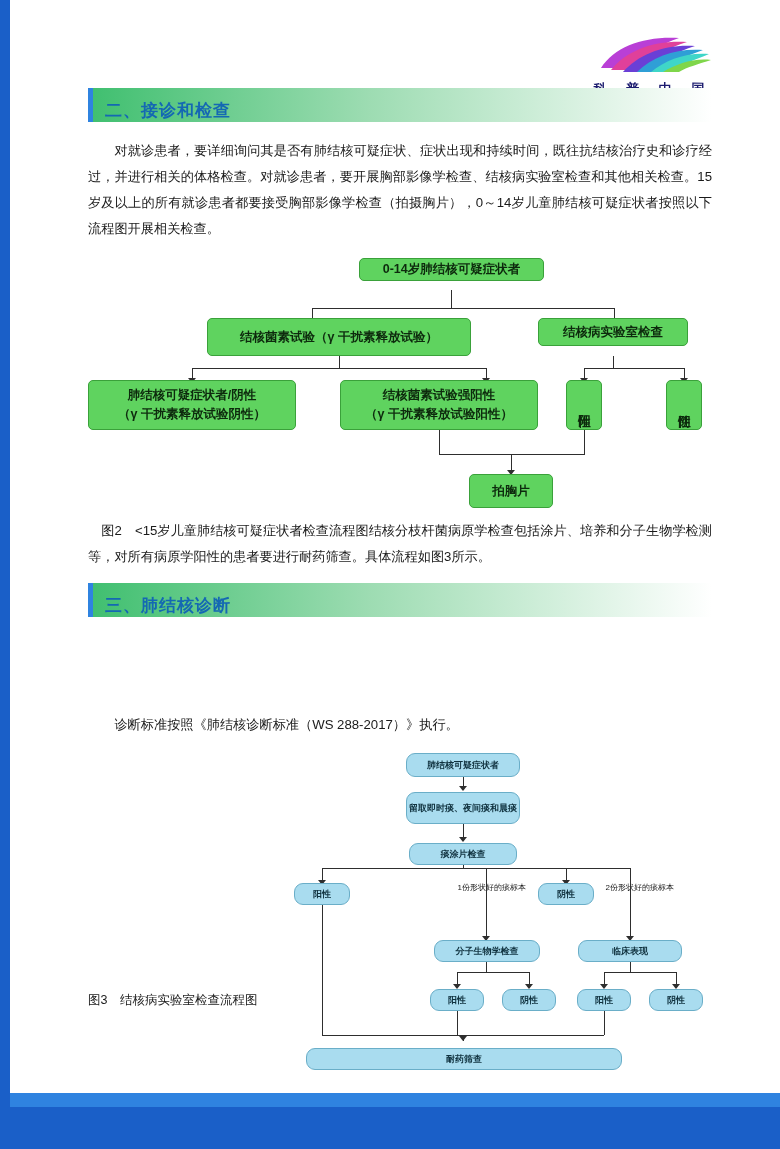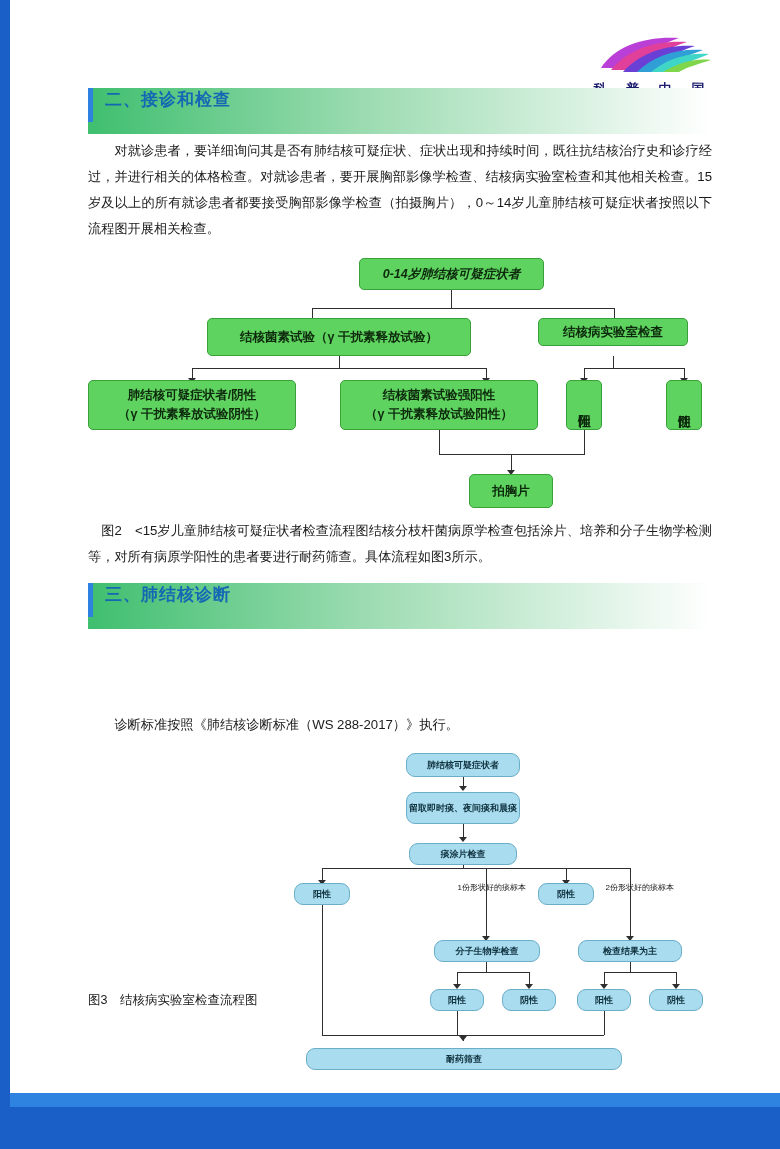--- a/index.html
+++ b/index.html
@@ -28,23 +28,23 @@
   }
   .logo svg{display:block;margin:0 auto;}
   .logo .cn-row{
     margin-top:2px;font-size:13px;letter-spacing:8px;color:#1b1b6e;font-weight:bold;
   }
   .logo .en-row{
     margin-top:3px;font-size:6px;letter-spacing:.5px;color:#1b1b6e;
   }
   
   .sec-head{
-    position:absolute;left:78px;width:624px;height:46px;
+    position:absolute;left:78px;width:624px;height:34px;
     background:linear-gradient(to right,#3fbf6f 0%,#9ddcb2 45%,#ffffff 100%);
-    display:flex;align-items:flex-start;font-family:Liberation Serif, serif;
+    display:flex;align-items:flex-end;font-family:Liberation Serif, serif;
   }
   .sec-head .bar{width:5px;height:34px;background:#2f83e0;}
   .sec-head .txt{
     margin-left:12px;font-size:17px;font-weight:bold;color:#1468b3;letter-spacing:1px;
   }
   .para{
     position:absolute;left:78px;width:624px;
     font-size:13.2px;line-height:26px;color:#1a1a1a;text-align:justify;
   }
   .indent{text-indent:2em;}
@@ -95,21 +95,21 @@
 
   <div class="sec-head" style="top:88px;">
     <div class="bar"></div>
     <div class="txt">二、接诊和检查</div>
   </div>
 
   <div class="para indent" style="top:138px;">对就诊患者，要详细询问其是否有肺结核可疑症状、症状出现和持续时间，既往抗结核治疗史和诊疗经过，并进行相关的体格检查。对就诊患者，要开展胸部影像学检查、结核病实验室检查和其他相关检查。15岁及以上的所有就诊患者都要接受胸部影像学检查（拍摄胸片），0～14岁儿童肺结核可疑症状者按照以下流程图开展相关检查。</div>
 
   <div>
 
-    <div class="gbox" style="left:349px;top:258px;width:185px;height:32px;font-style:italic;">0-14岁肺结核可疑症状者</div>
+    <div class="gbox" style="left:349px;top:258px;width:185px;height:23px;">0-14岁肺结核可疑症状者</div>
 
     <div class="ln lnv" style="left:441px;top:290px;height:18px;"></div>
 
     <div class="ln lnh" style="left:302px;top:308px;width:302px;"></div>
     <div class="ln lnv" style="left:302px;top:308px;height:14px;"></div>
     <div class="ln lnv" style="left:604px;top:308px;height:14px;"></div>
     <div class="arrow" style="left:298px;top:320px;"></div>
     <div class="arrow" style="left:600px;top:320px;"></div>
 
     <div class="gbox" style="left:197px;top:318px;width:264px;height:38px;">结核菌素试验（γ 干扰素释放试验）</div>
@@ -186,21 +186,21 @@
     <div class="ln lnv" style="left:476px;top:865px;height:0px;"></div>
     <div class="ln lnh" style="left:476px;top:868px;width:0px;"></div>
     <div class="ln lnv" style="left:476px;top:868px;height:72px;"></div>
     <div class="arrow" style="left:472px;top:936px;"></div>
 
     <div class="ln lnv" style="left:620px;top:868px;height:72px;"></div>
     <div class="ln lnh" style="left:556px;top:868px;width:64px;"></div>
     <div class="arrow" style="left:616px;top:936px;"></div>
 
     <div class="bbox" style="left:424px;top:940px;width:106px;height:22px;">分子生物学检查</div>
-    <div class="bbox" style="left:568px;top:940px;width:104px;height:22px;">检查结果为主</div>
+    <div class="bbox" style="left:568px;top:940px;width:104px;height:22px;">临床表现</div>
 
     <div class="ln lnv" style="left:476px;top:962px;height:10px;"></div>
     <div class="ln lnh" style="left:447px;top:972px;width:72px;"></div>
     <div class="ln lnv" style="left:447px;top:972px;height:14px;"></div>
     <div class="ln lnv" style="left:519px;top:972px;height:14px;"></div>
     <div class="arrow" style="left:443px;top:984px;"></div>
     <div class="arrow" style="left:515px;top:984px;"></div>
 
     <div class="bbox" style="left:420px;top:989px;width:54px;height:22px;">阳性</div>
     <div class="bbox" style="left:492px;top:989px;width:54px;height:22px;">阴性</div>

